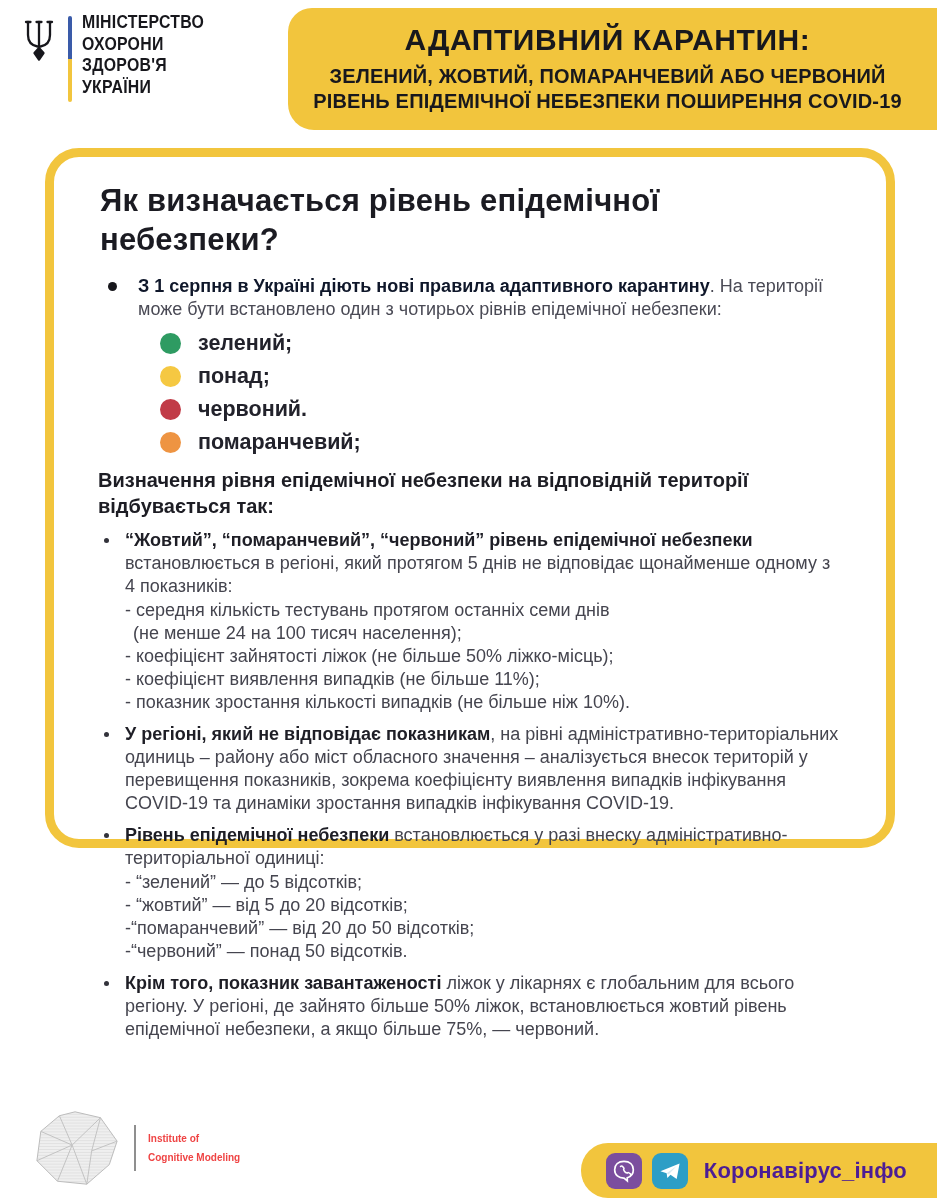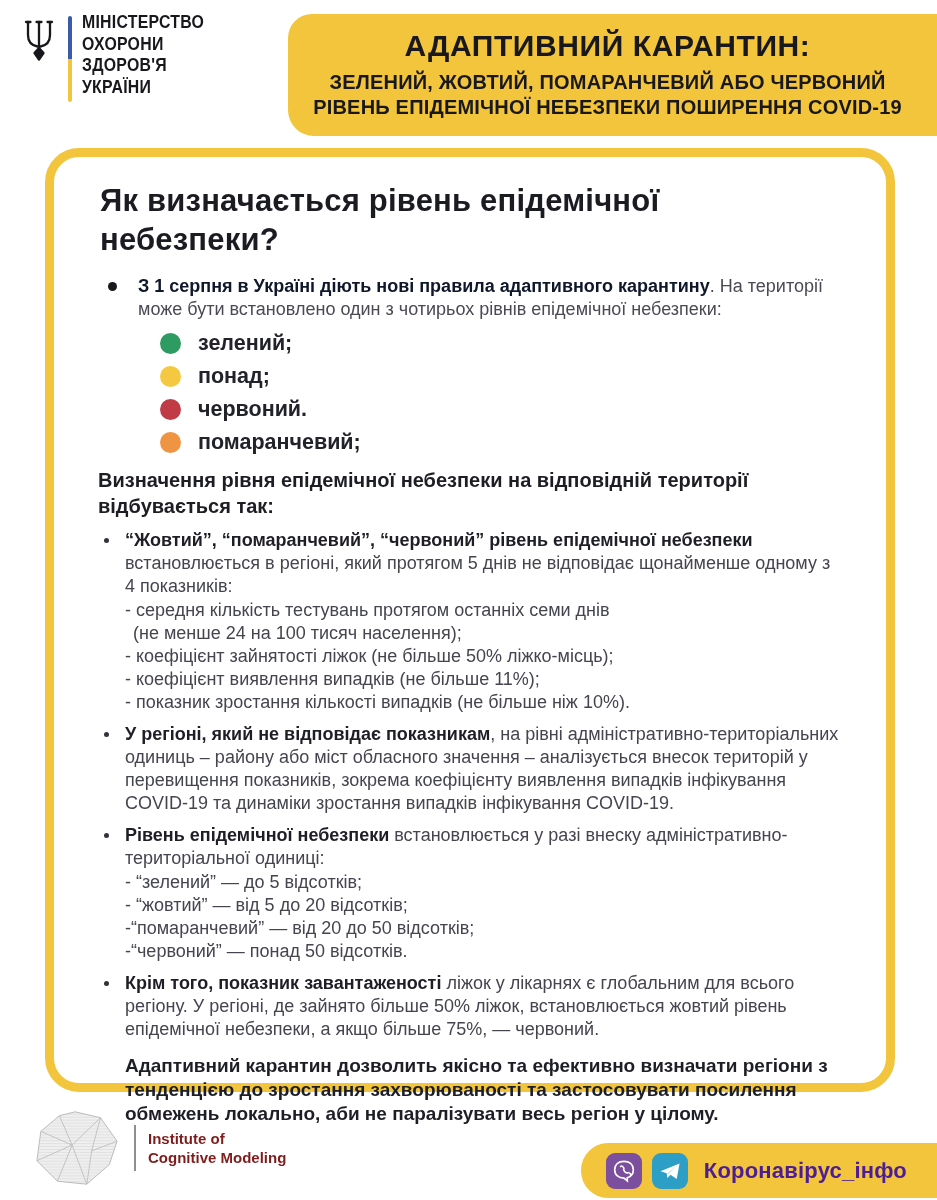--- a/index.html
+++ b/index.html
@@ -16,31 +16,31 @@
   .flagbar {
     width:4px; height:86px; margin:4px 10px 0 12px; border-radius:2px;
     background:linear-gradient(#3a5ba9 0 50%, #f2c53d 50% 100%);
   }
   .ministry-text {
     font-weight:700; font-size:18px; line-height:21.5px; color:#17171c;
     letter-spacing:.3px; transform:scaleX(.88); transform-origin:left top; white-space:nowrap;
   }
 
   .banner {
-    position:absolute; right:0; top:14px; width:649px; height:122px;
+    position:absolute; right:0; top:8px; width:649px; height:122px;
     border-radius:24px 0 0 26px; background:#f2c53d;
     display:flex; flex-direction:column; justify-content:center; align-items:center;
     text-align:center; padding:2px 24px 4px 14px; color:#18181d;
   }
   .banner-title { font-size:30px; font-weight:800; letter-spacing:.6px; margin-bottom:7px; }
   .banner-sub   { font-size:20px; font-weight:800; line-height:25px; letter-spacing:.2px; }
 
   
   .card {
-    position:absolute; left:45px; top:148px; width:850px; height:944px;
+    position:absolute; left:45px; top:148px; width:850px; height:700px;
     background:#fff; border:9px solid #f2c53d; border-radius:34px;
     padding:16px 44px 0 44px;
   }
   .card h1 {
     font-size:31px; line-height:39px; font-weight:700; color:#1b1b22;
     max-width:620px; margin:8px 0 16px 2px; letter-spacing:.2px;
   }
   .intro { display:flex; margin:0 0 10px 10px; }
   .bdot  { flex:none; width:9px; height:9px; border-radius:50%; background:#17171c; margin:7px 21px 0 0; }
   .intro p { font-size:18px; line-height:23px; max-width:725px; color:#4a4a55; }
@@ -65,21 +65,21 @@
 
   .closing {
     font-size:19px; line-height:24px; font-weight:700; color:#1e1e26;
     margin:13px 0 0 27px; max-width:720px;
   }
 
   
   .icm { position:absolute; left:28px; top:1104px; display:flex; align-items:center; }
   .paper-logo { display:block; }
   .vline { width:2px; height:46px; background:#8f8f8f; margin:0 12px 0 8px; }
-  .icm-text { font-size:15px; font-weight:700; line-height:19px; color:#7f1d1d; }
+  .icm-text { font-size:10px; font-weight:700; line-height:19px; color:#ef4444; }
 
   .badge {
     position:absolute; right:0; top:1143px; height:55px;
     border-radius:27px 0 0 27px; background:#f2c53d;
     display:flex; align-items:center; padding:0 30px 0 25px; cursor:pointer;
   }
   .s-icon { width:36px; height:36px; border-radius:9px; display:flex; align-items:center; justify-content:center; margin-right:10px; }
   .badge-label { font-size:22px; font-weight:800; color:#4c1d95; margin-left:6px; letter-spacing:.2px; }
 </style>
 </head>
@@ -173,21 +173,20 @@
     </div>
   </div>
 
   <div class="bullet">
     <span class="bmark"></span>
     <div class="btext">
       <p><b>Крім того, показник завантаженості</b><span> ліжок у лікарнях є глобальним для всього регіону. У регіоні, де зайнято більше 50% ліжок, встановлюється жовтий рівень епідемічної небезпеки, а якщо більше 75%, — червоний.</span></p>
     </div>
   </div>
 
-  <p class="closing">Адаптивний карантин дозволить якісно та ефективно визначати регіони з тенденцією до зростання захворюваності та застосовувати посилення обмежень локально, аби не паралізувати весь регіон у цілому.</p>
 </div>
 
 <div class="icm">
   <svg class="paper-logo" width="98" height="88" viewBox="0 0 100 90">
     <defs>
       <pattern id="hatch" width="4" height="3" patternUnits="userSpaceOnUse">
         <path d="M0 1.5 H4" stroke="#c9c9c9" stroke-width="0.7"></path>
       </pattern>
     </defs>
     <polygon points="48,8 74,14 91,38 83,62 60,82 30,79 9,58 13,28 32,12" fill="#efefef" stroke="#b9b9b9" stroke-width="1"></polygon>

